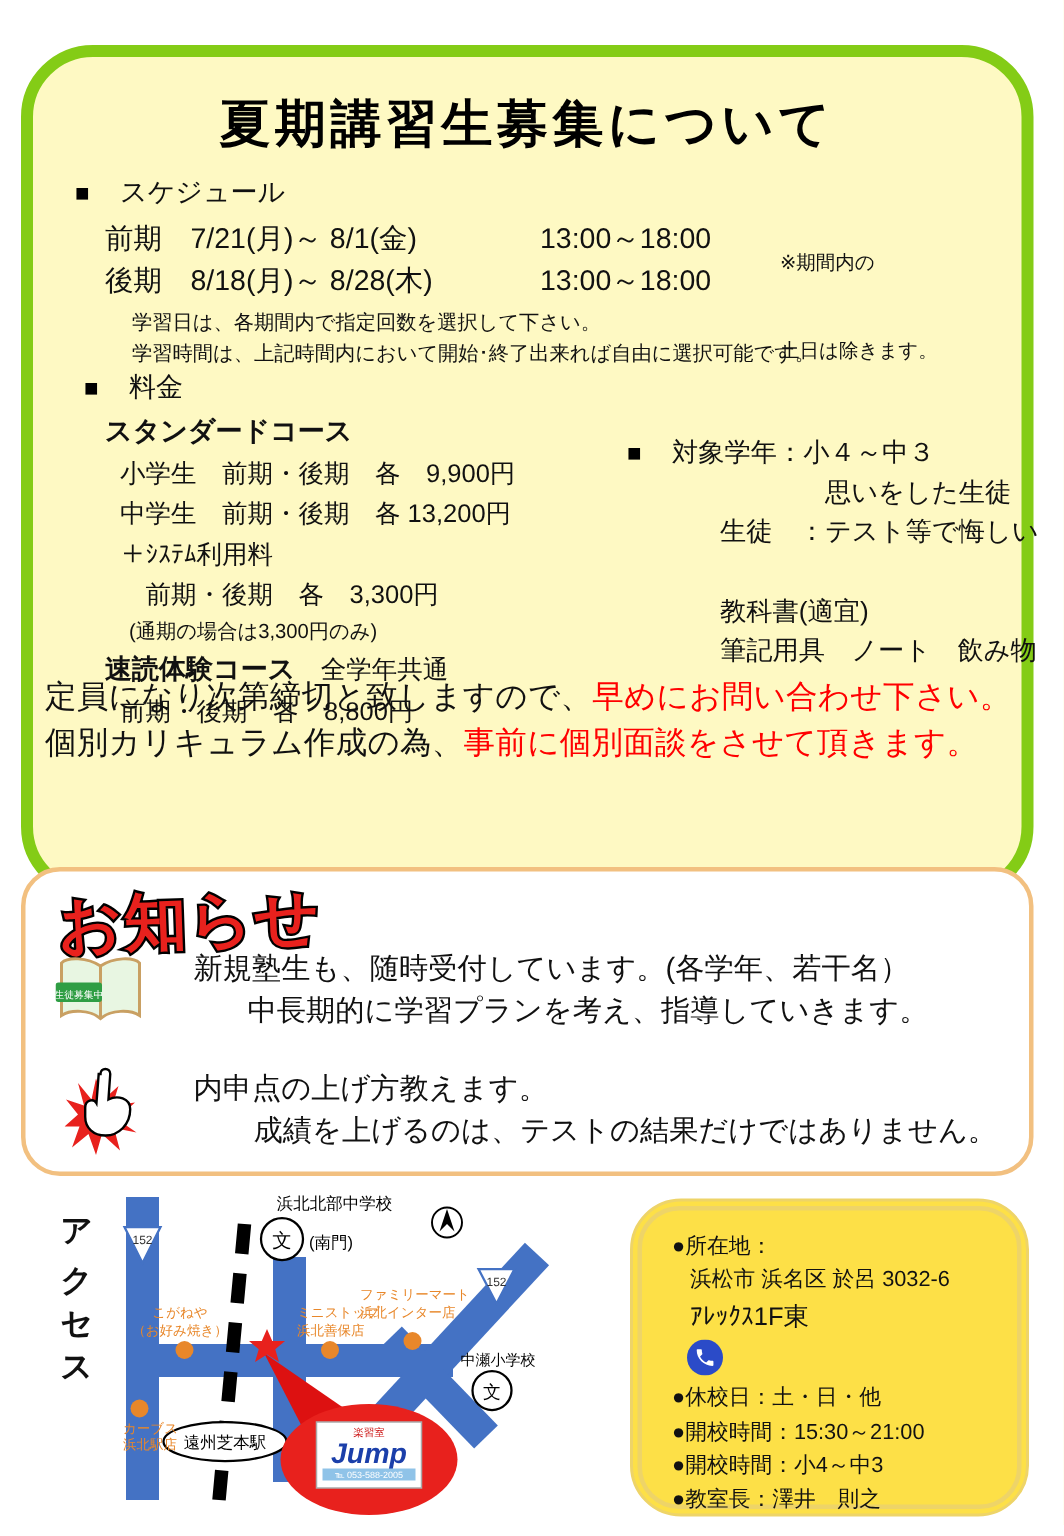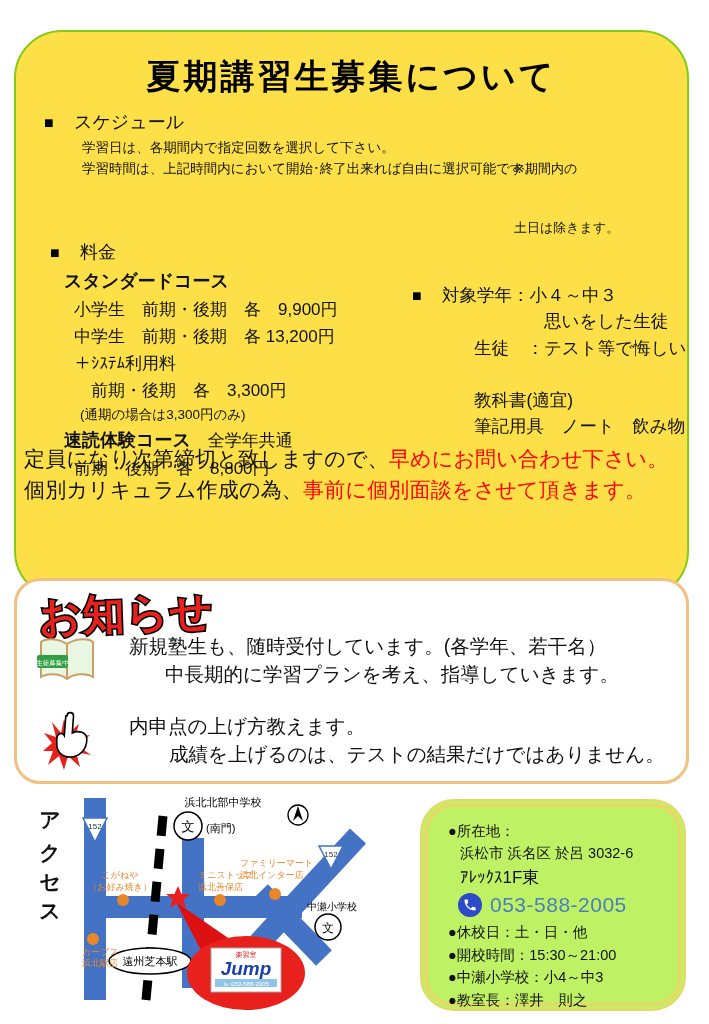--- a/index.html
+++ b/index.html
@@ -6,21 +6,21 @@
   html,body { background:#ffffff; }
   body {
     width:709px; height:1024px; position:relative; overflow:hidden;
     font-family:"Liberation Sans","DejaVu Sans",sans-serif; color:#111;
   }
   .abs { position:absolute; }
 
   
   .main-box {
     left:14px; top:30px; width:675px; height:569px;
-    border:2px solid #84cc16; border-radius:48px; position:absolute; background:#fde047;
+    border:8px solid #84cc16; border-radius:48px; position:absolute; background:#fef9c3;
   }
   .title {
     position:absolute; left:0; right:0; top:22px; text-align:center;
     font-size:34px; font-weight:bold; letter-spacing:3px; color:#000;
   }
   .bullet { display:inline-block; width:30px; font-size:16px; color:#000; }
 
   .sched { left:28px; top:78px; position:absolute; }
   .sched-head { font-size:18px; }
   .sched-rows { margin:6px 0 0 20px; font-size:19px; line-height:1.45; }
@@ -54,41 +54,49 @@
   .indent40 { text-indent:40px; }
 
   
   .access-label {
     left:36px; top:798px; position:absolute;
     writing-mode:vertical-rl; text-orientation:upright;
     font-size:21px; font-weight:bold; letter-spacing:7px;
   }
   .contact-outer {
     left:420px; top:799px; width:266px; height:212px; position:absolute;
-    border:2px solid #eed468; border-radius:34px; padding:3px; background:#bef264;
+    border:2px solid #eed468; border-radius:34px; padding:3px; background:#fde047;
   }
   .contact-inner {
     width:100%; height:100%; border:3px solid #eed468; border-radius:28px;
     padding:13px 6px 0 20px;
   }
   .c-line { font-size:14.5px; line-height:1.55; white-space:pre; }
   .c-sub { padding-left:12px; }
   .c-sub-small { padding-left:12px; font-size:17px; line-height:1.5; }
   .phone-row { display:flex; align-items:center; padding-left:10px; margin:3px 0 4px 0; }
   .phone-num { font-size:21px; color:#4a7ec0; margin-left:8px; letter-spacing:0.5px; }
 </style>
 </head>
 <body>
 
 <div class="main-box">
   <div class="title">夏期講習生募集について</div>
 
   <div class="sched">
     <div class="sched-head">
       <span class="bullet">■</span><span>スケジュール</span>
+    </div>
+    <div class="sched-rows">
+      <div>
+        <span class="sr-date">前期　7/21(月)～ 8/1(金)</span><span class="sr-time">13:00～18:00</span>
+      </div>
+      <div>
+        <span class="sr-date">後期　8/18(月)～ 8/28(木)</span><span class="sr-time">13:00～18:00</span>
+      </div>
     </div>
     <div class="period-note">
       <div>※期間内の</div>
       <div>土日は除きます。</div>
     </div>
     <div class="sched-notes">
       <div>学習日は、各期間内で指定回数を選択して下さい。</div>
       <div>学習時間は、上記時間内において開始･終了出来れば自由に選択可能です。</div>
     </div>
   </div>
@@ -244,20 +252,19 @@
     <div class="c-line">●所在地：</div>
     <div class="c-line c-sub">浜松市 浜名区 於呂 3032-6</div>
     <div class="c-line c-sub-small">ｱﾚｯｸｽ1F東</div>
     <div class="phone-row">
       <svg width="24" height="24" viewBox="0 0 24 24">
         <circle cx="12" cy="12" r="12" fill="#2b4bc8"></circle>
         <g transform="translate(4.6,4.6) scale(0.62)">
           <path d="M6.62 10.79c1.44 2.83 3.76 5.14 6.59 6.59l2.2-2.2c.27-.27.67-.36 1.02-.24 1.12.37 2.33.57 3.57.57.55 0 1 .45 1 1V20c0 .55-.45 1-1 1-9.39 0-17-7.61-17-17 0-.55.45-1 1-1h3.5c.55 0 1 .45 1 1 0 1.25.2 2.45.57 3.57.11.35.03.74-.25 1.02l-2.2 2.2z" fill="#ffffff"></path>
         </g>
       </svg>
-      <span class="phone-num">053-588-2005</span>
     </div>
     <div class="c-line">●休校日：土・日・他</div>
     <div class="c-line">●開校時間：15:30～21:00</div>
-    <div class="c-line">●中瀬小学校：小4～中3</div>
+    <div class="c-line">●開校時間：小4～中3</div>
     <div class="c-line">●教室長：澤井　則之</div>
   </div>
 </div>
 
 </body></html>

